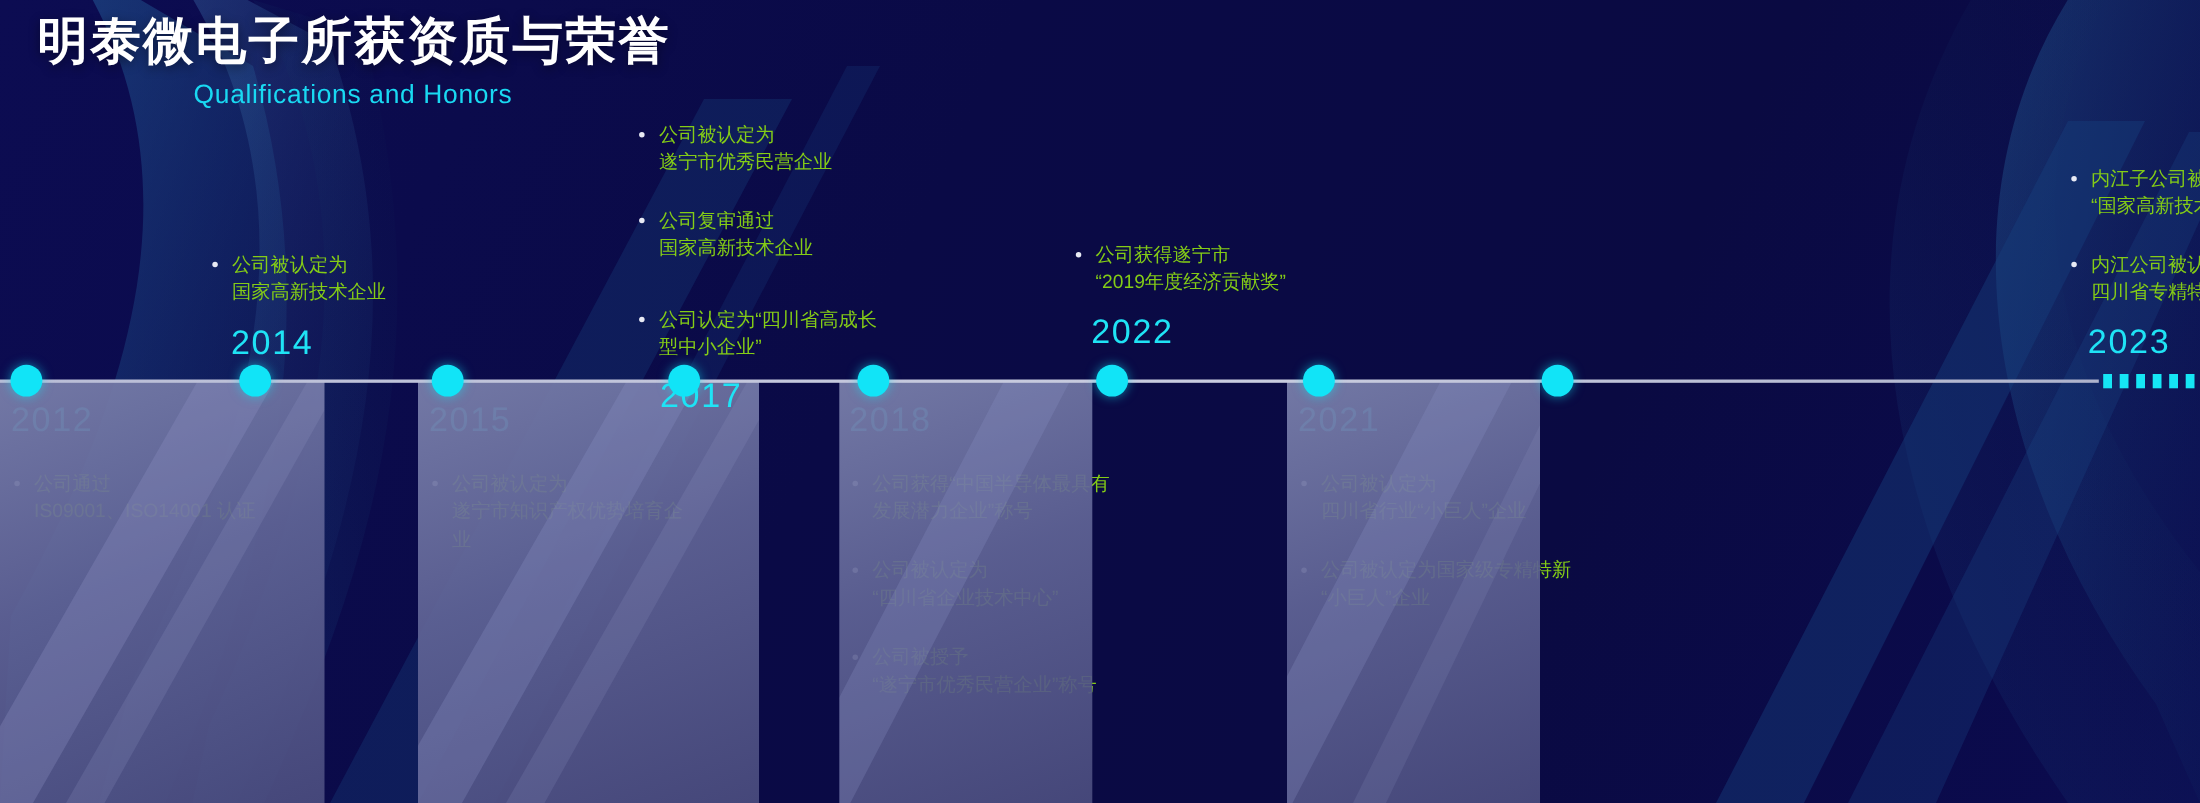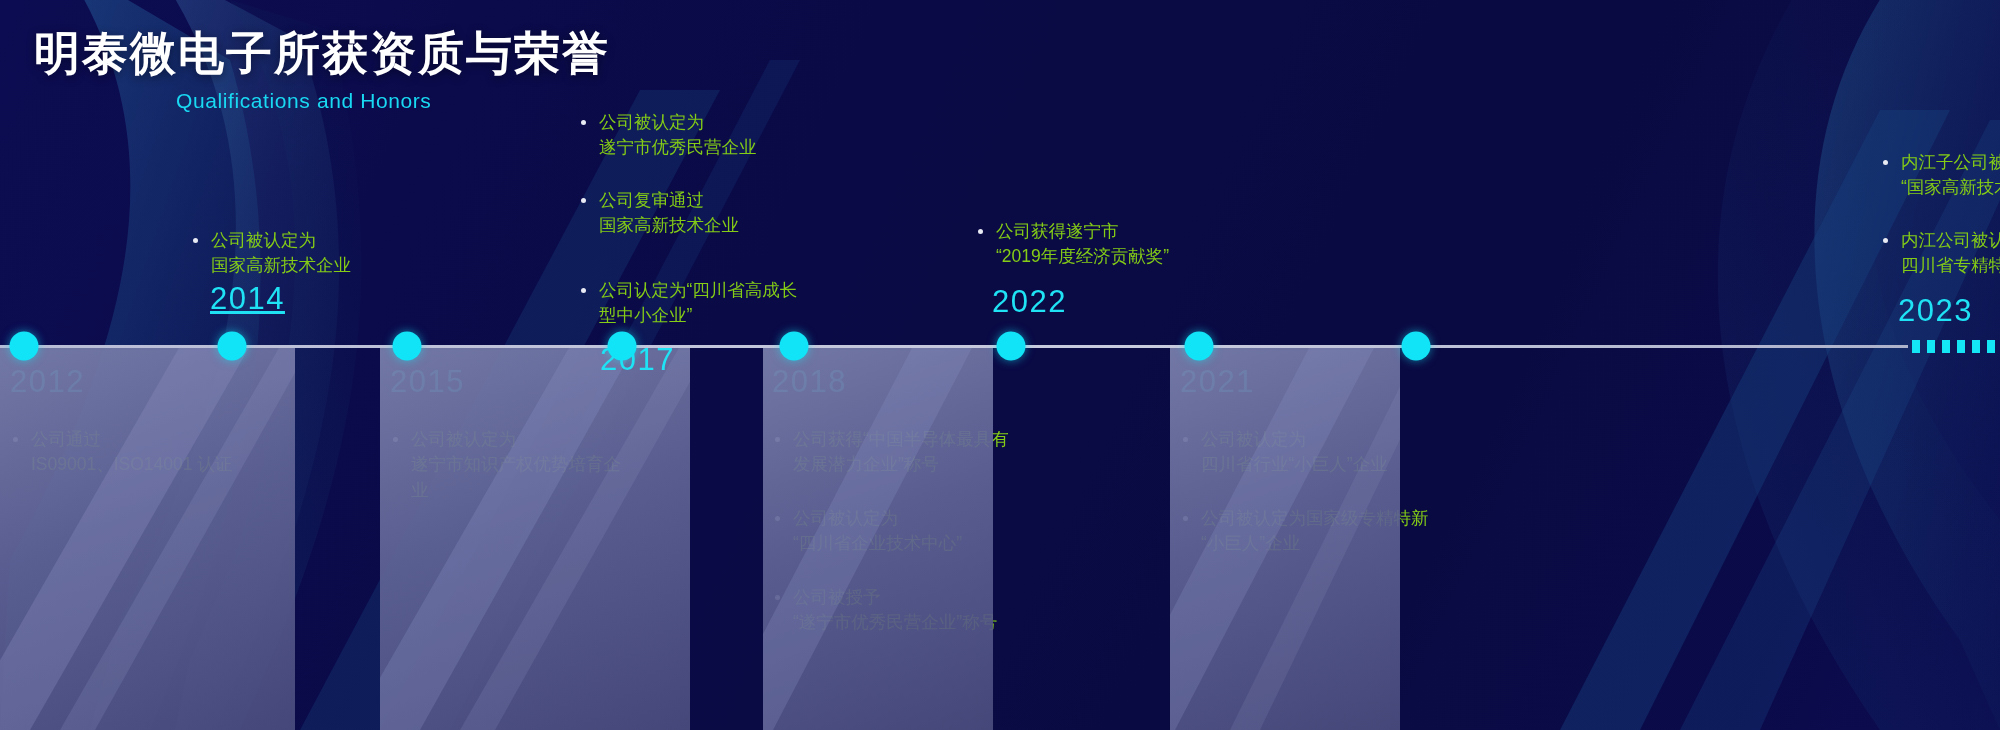--- a/index.html
+++ b/index.html
@@ -12,28 +12,28 @@
   #stage{position:absolute;inset:0;overflow:hidden;}
 
   
   .bg-layer{position:absolute;inset:0;pointer-events:none;}
   .bg-base{
     background:
       linear-gradient(115deg,#0c0c52 0%,#0a0a46 40%,#0a0a42 70%,#0b0b50 100%);
   }
 
   
-  .header{position:absolute;left:34px;top:28px;z-index:40;}
+  .header{position:absolute;left:34px;top:12px;z-index:40;}
   .title{
     color:#ffffff;font-size:46px;font-weight:bold;letter-spacing:2px;
     line-height:1.1;white-space:nowrap;
     text-shadow:0 2px 10px rgba(0,0,0,.45);
   }
   .subtitle{
-    color:#19d9f2;font-size:21px;letter-spacing:.6px;
+    color:#19d9f2;font-size:24px;letter-spacing:.6px;
     margin-top:10px;margin-left:142px;white-space:nowrap;
   }
 
   
   .axis{
     position:absolute;left:0;top:345px;width:1908px;height:3px;
     background:linear-gradient(90deg,#b9bdd6 0%,#c9ccdf 60%,#aeb3cc 100%);
     z-index:25;
   }
   .axis-tail{
@@ -162,21 +162,21 @@
   <div class="dot" style="left:1199px;top:346px;"></div>
   <div class="dot" style="left:1416px;top:346px;"></div>
 
   <div class="above-block" style="left:190px;top:228px;">
     <ul class="bullets">
       <li>
         <span class="ln">公司被认定为</span>
         <span class="ln">国家高新技术企业</span>
       </li>
     </ul>
-    <div class="year" style="margin-top:4px;margin-left:20px;text-decoration:underline;">2014</div>
+    <div class="year" style="margin-top:17px;margin-left:20px;">2014</div>
   </div>
 
   <div class="above-block" style="left:578px;top:110px;">
     <ul class="bullets" style="line-height:1.45;">
       <li style="margin-bottom:27px;">
         <span class="ln">公司被认定为</span>
         <span class="ln">遂宁市优秀民营企业</span>
       </li>
       <li style="margin-bottom:39px;">
         <span class="ln">公司复审通过</span>

